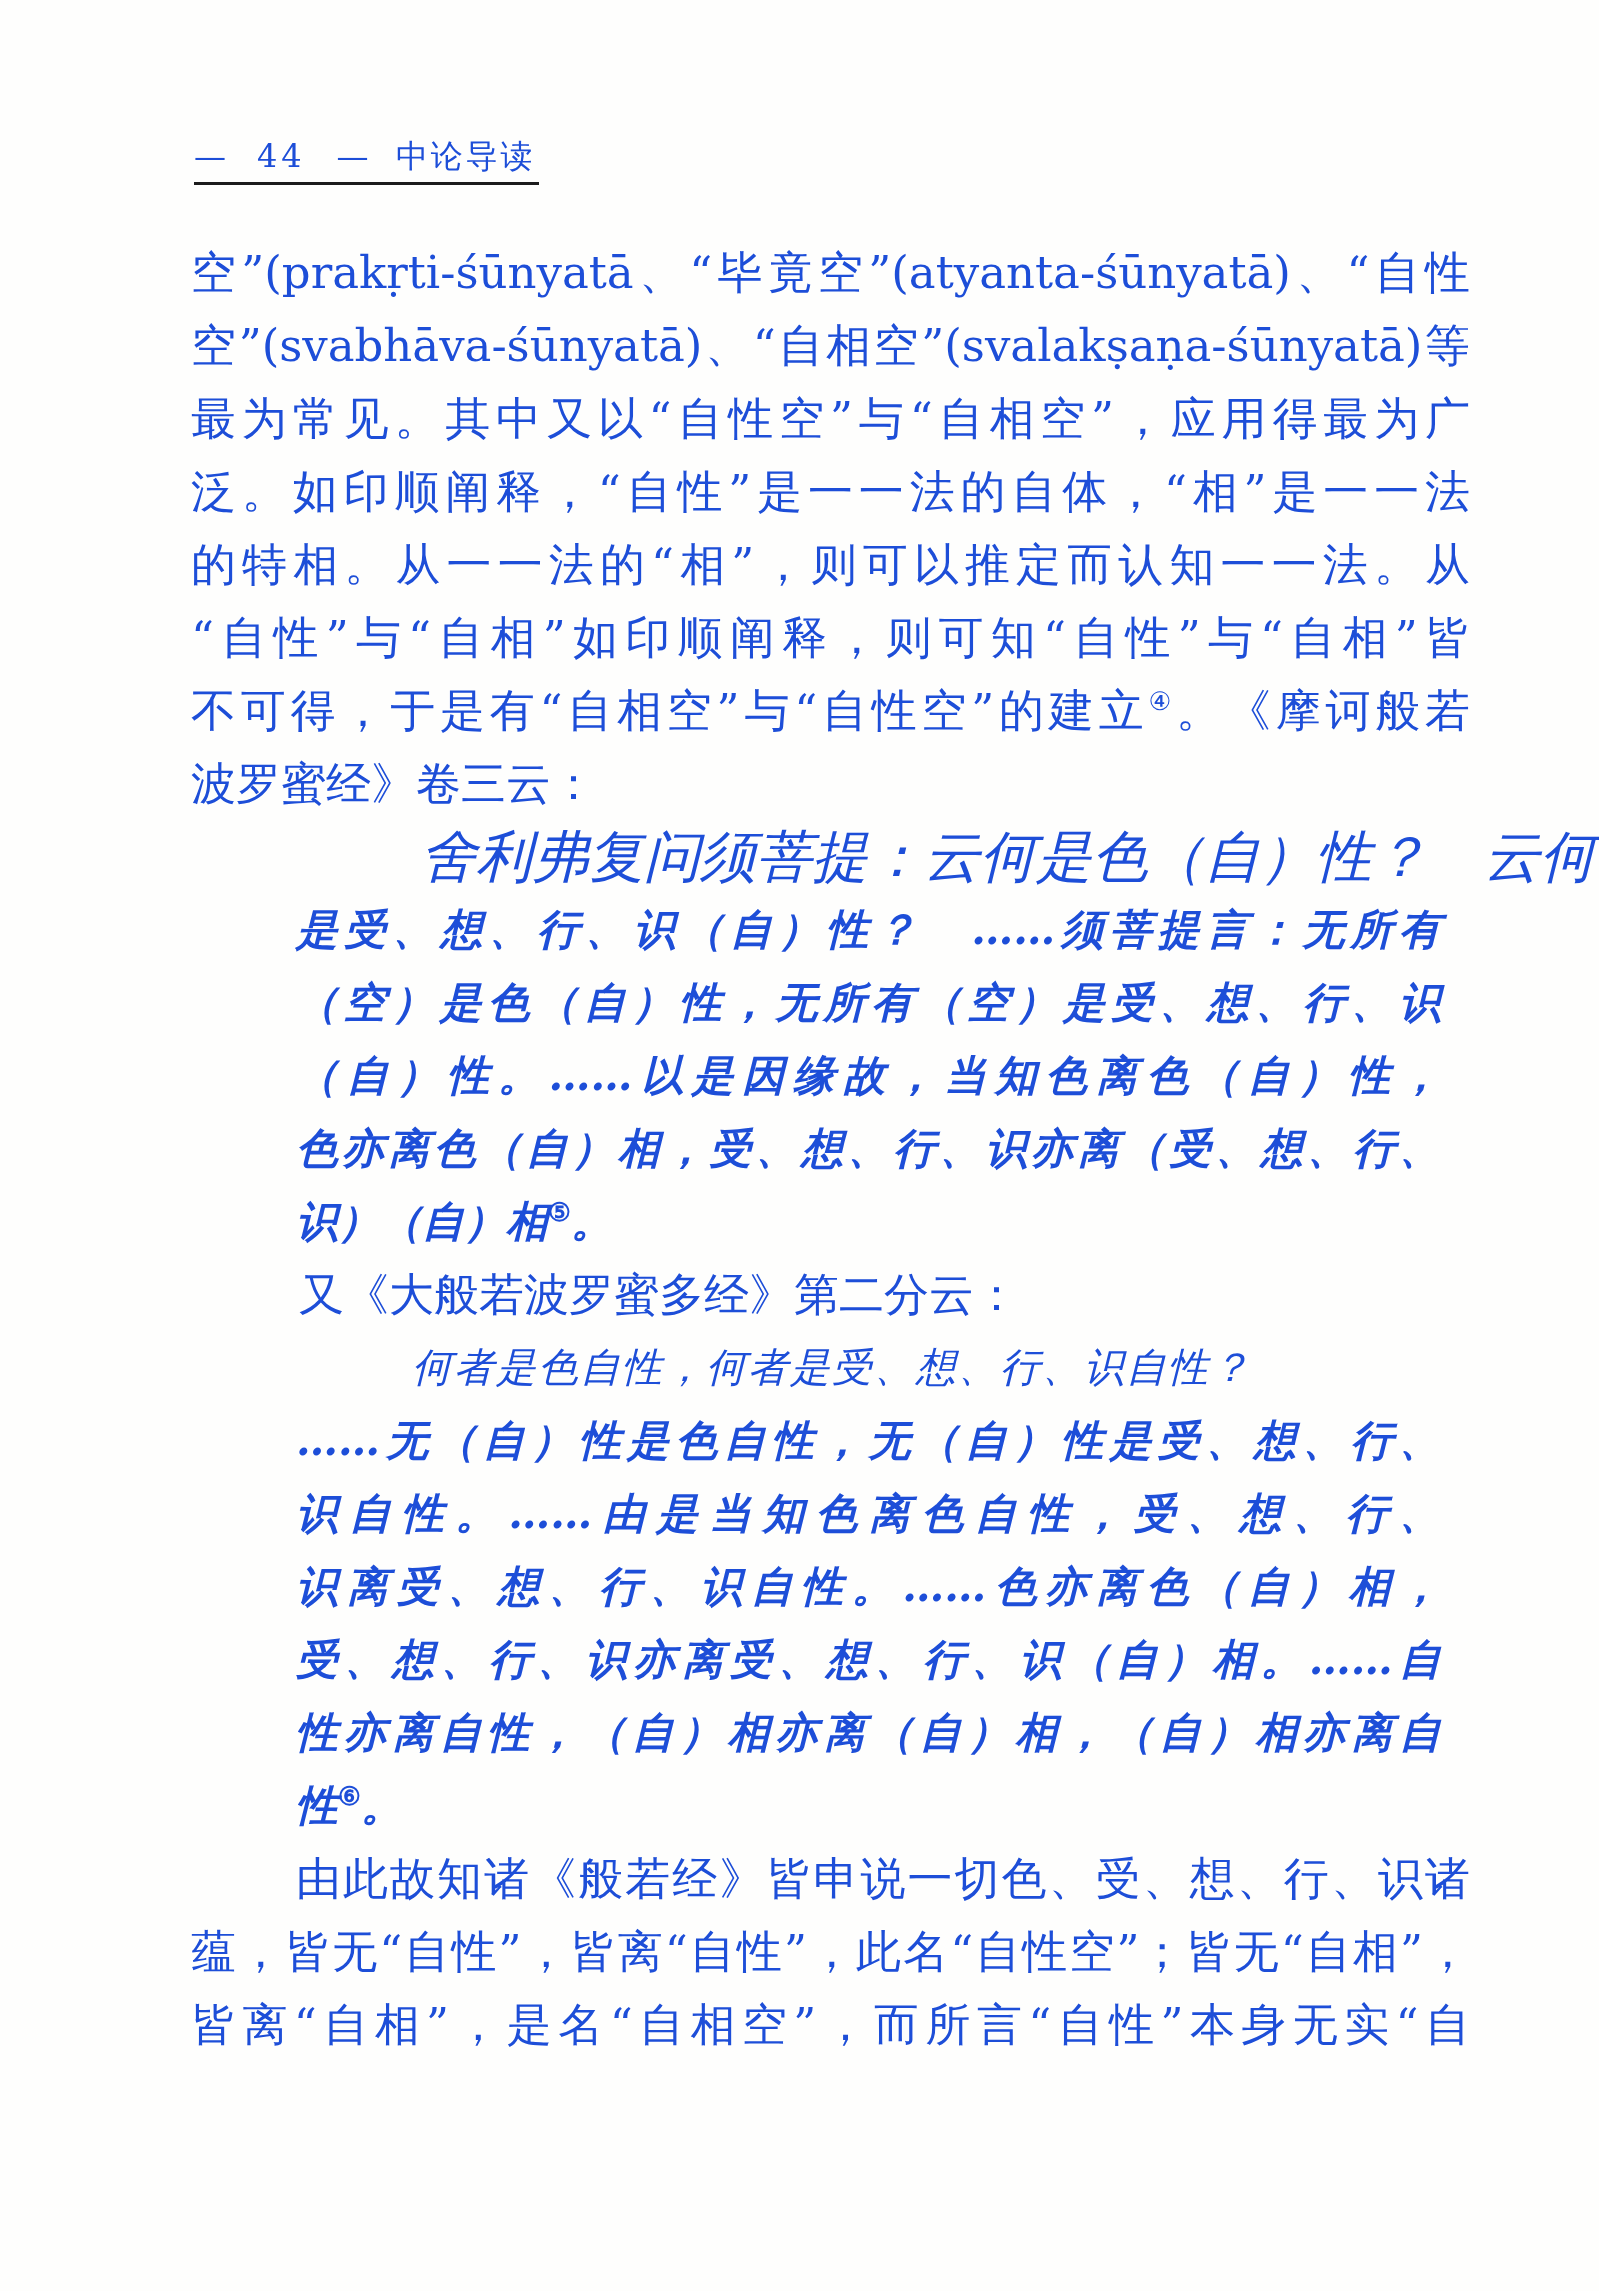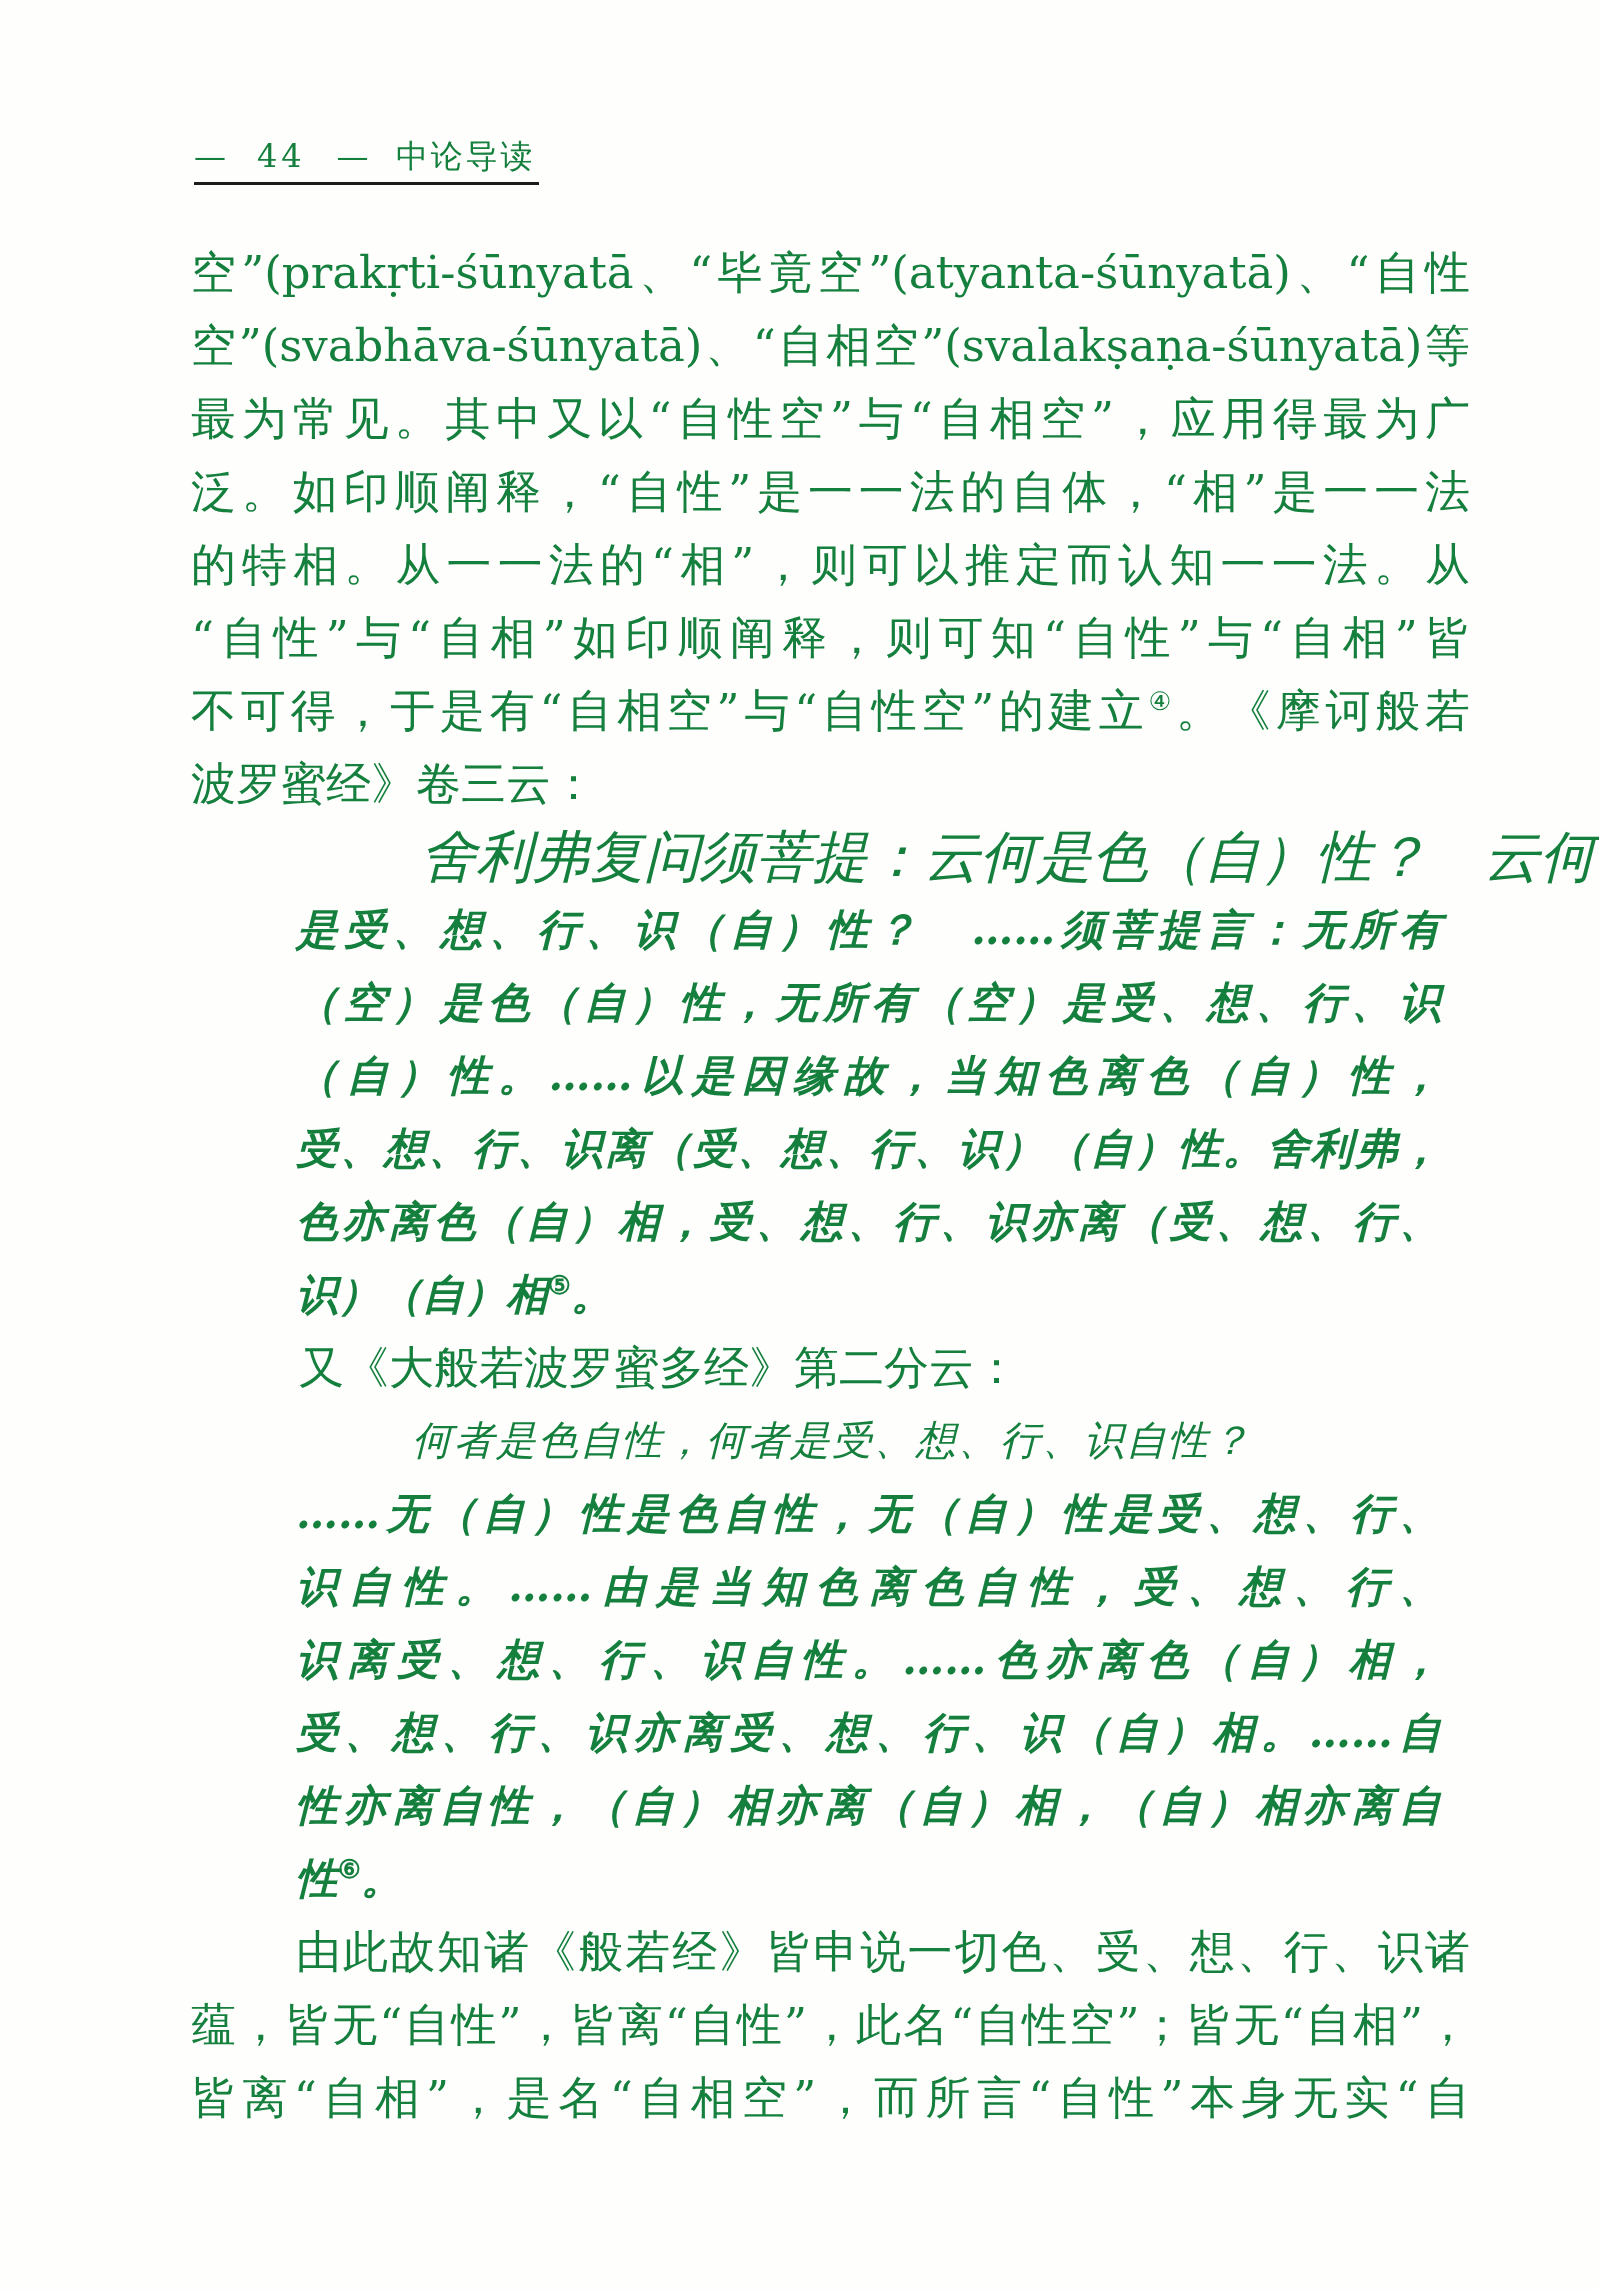--- a/index.html
+++ b/index.html
@@ -2,21 +2,21 @@
 <html><head>
 <meta charset="utf-8">
 <style>
   html,body{margin:0;padding:0;}
   .page{
     position:relative;
     width:1600px;
     height:2292px;
     background:#fefefd;
     overflow:hidden;
-    color:#15803d;
+    color:#1d4ed8;
     font-family:"DejaVu Serif","Liberation Serif",serif;
   }
   
   .header{
     position:absolute;
     left:194px;
     top:137px;
     width:345px;
     font-size:32px;
     line-height:1.2;
@@ -73,21 +73,20 @@
     <div class="ln b j">的特相。从一一法的“相”，则可以推定而认知一一法。从</div>
     <div class="ln b j">“自性”与“自相”如印顺阐释，则可知“自性”与“自相”皆</div>
     <div class="ln b j">
       <span>不可得，于是有“自相空”与“自性空”的建立</span><sup class="fn">④</sup><span>。《摩诃般若</span>
     </div>
     <div class="ln b s">波罗蜜经》卷三云：</div>
     <div class="ln f1">舍利弗复问须菩提：云何是色（自）性？　云何</div>
     <div class="ln q j">是受、想、行、识（自）性？　……须菩提言：无所有</div>
     <div class="ln q j">（空）是色（自）性，无所有（空）是受、想、行、识</div>
     <div class="ln q j">（自）性。……以是因缘故，当知色离色（自）性，</div>
-    <div class="ln q j">受、想、行、识离（受、想、行、识）（自）性。舍利弗，</div>
     <div class="ln q j">色亦离色（自）相，受、想、行、识亦离（受、想、行、</div>
     <div class="ln q s">
       <span>识）（自）相</span><sup class="fn">⑤</sup><span>。</span>
     </div>
     <div class="ln ind16">又《大般若波罗蜜多经》第二分云：</div>
     <div class="ln f2">何者是色自性，何者是受、想、行、识自性？</div>
     <div class="ln q j">……无（自）性是色自性，无（自）性是受、想、行、</div>
     <div class="ln q j">识自性。……由是当知色离色自性，受、想、行、</div>
     <div class="ln q j">识离受、想、行、识自性。……色亦离色（自）相，</div>
     <div class="ln q j">受、想、行、识亦离受、想、行、识（自）相。……自</div>

